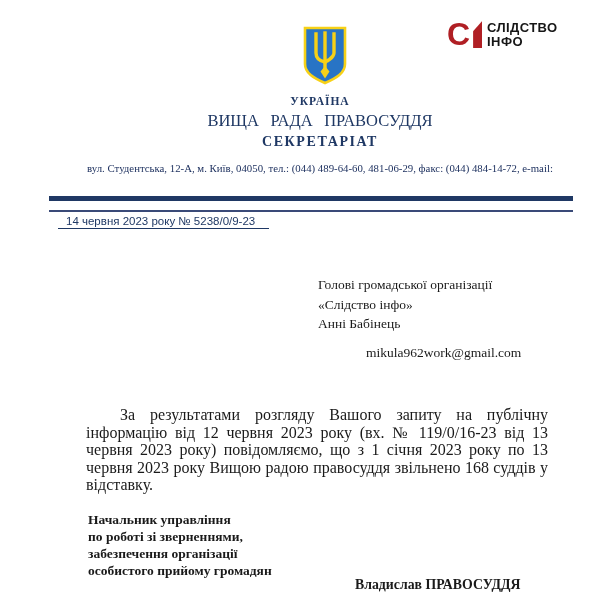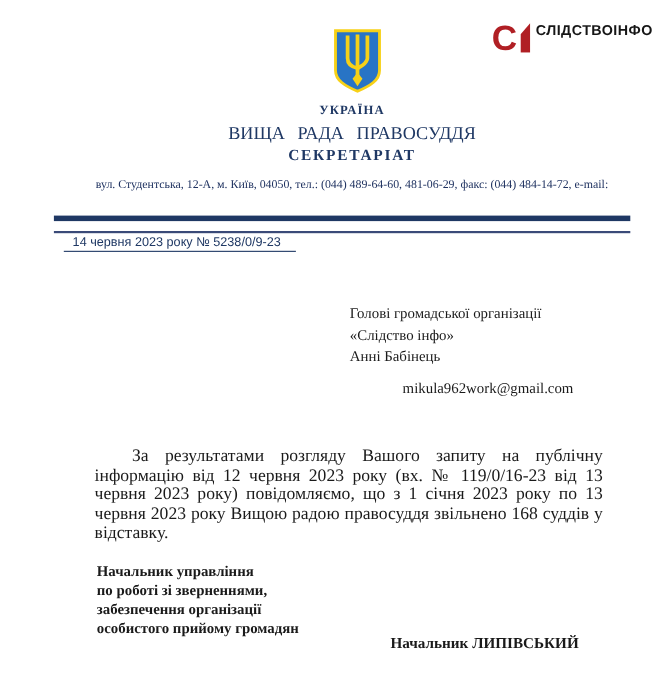--- a/index.html
+++ b/index.html
@@ -12,21 +12,21 @@
     color:#1a1a1a;
   }
   
   .coat{position:absolute;left:303px;top:26px;width:44px;height:59px;}
   
   .si-logo{position:absolute;left:447px;top:19px;display:flex;align-items:flex-start;gap:5px;
            font-family:"Liberation Sans", sans-serif;}
   .si-c{color:#b01f24;font-size:32px;font-weight:800;line-height:30px;letter-spacing:-2px;}
   .si-bar{width:9px;height:27px;background:#b01f24;margin-top:2px;
           clip-path:polygon(100% 0,100% 100%,0 100%,0 38%);}
-  .si-text{display:flex;flex-direction:row;margin-top:2px;}
+  .si-text{display:flex;flex-direction:column;margin-top:2px;}
   .si-text span{color:#161616;font-size:13px;font-weight:800;line-height:13.5px;letter-spacing:0.4px;}
   
   .hdr{position:absolute;left:40px;top:95px;width:560px;text-align:center;color:#1f3864;}
   .hdr .country{font-size:11.5px;font-weight:bold;letter-spacing:1px;}
   .hdr .org{font-size:16.5px;font-weight:normal;word-spacing:0.45em;margin-top:4px;}
   .hdr .dept{font-size:14px;font-weight:bold;letter-spacing:1.6px;margin-top:3px;}
   .hdr .addr{font-size:10.8px;margin-top:12px;color:#1f3260;}
   .hdr .addr-mail{font-size:11px;margin-top:1px;color:#1f3260;text-decoration:underline;}
   
   .rule-thick{position:absolute;left:49px;top:196px;width:524px;height:4.5px;background:#1f3864;}
@@ -94,15 +94,15 @@
   </div>
 
   <div class="bodytext">За результатами розгляду Вашого запиту на публічну інформацію від 12 червня 2023 року (вх. № 119/0/16-23 від 13 червня 2023 року) повідомляємо, що з 1 січня 2023 року по 13 червня 2023 року Вищою радою правосуддя звільнено 168 суддів у відставку.</div>
 
   <div class="sig-titles">
     <div>Начальник управління</div>
     <div>по роботі зі зверненнями,</div>
     <div>забезпечення організації</div>
     <div>особистого прийому громадян</div>
   </div>
-  <div class="sig-name">Начальник ЛИПІВСЬКИЙ</div>
+  <div class="sig-name">Владислав ПРАВОСУДДЯ</div>
 
 </div>
 
 </body></html>

